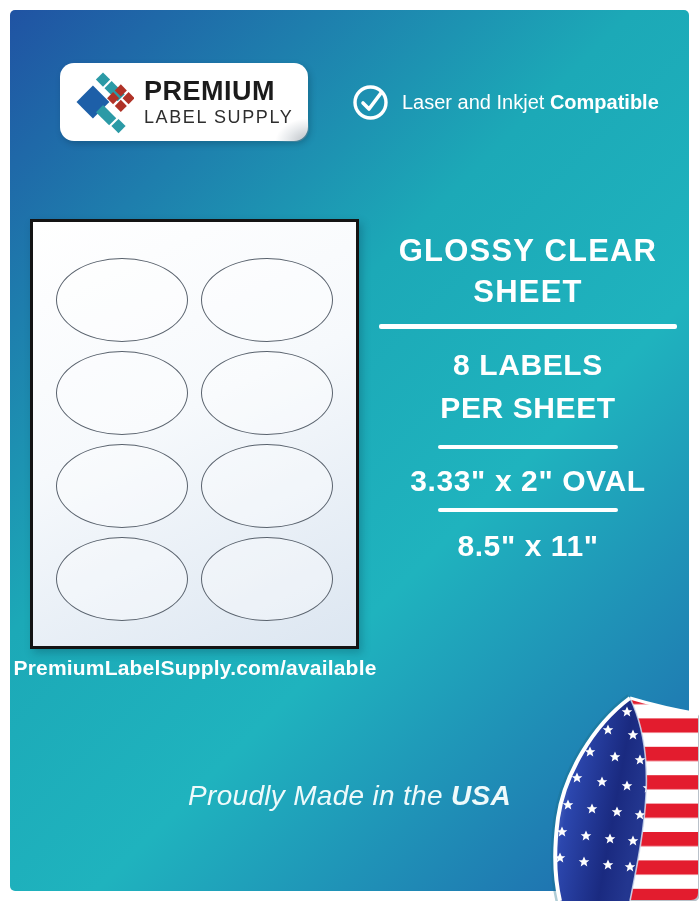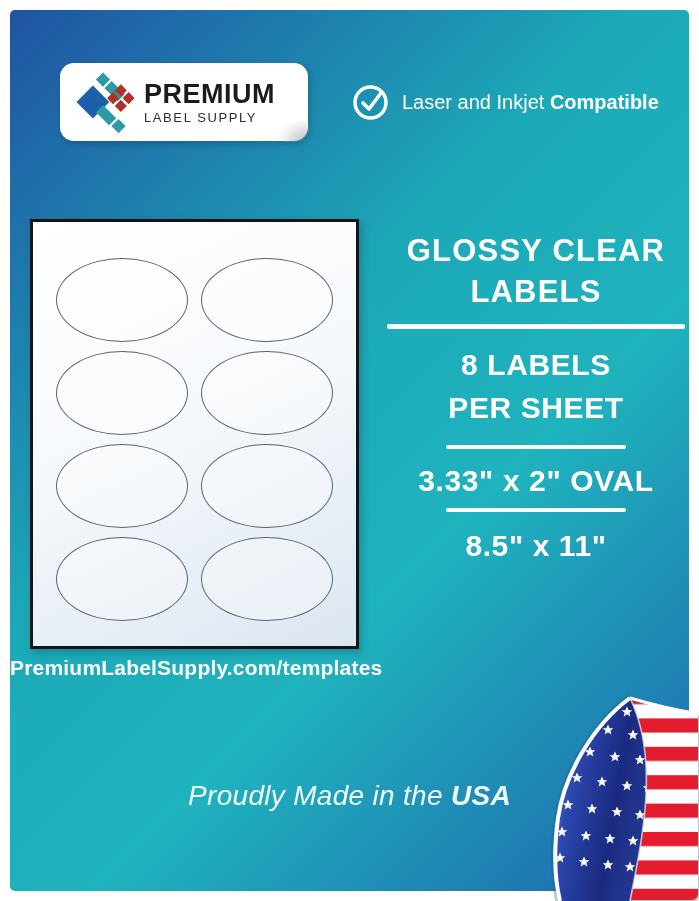--- a/index.html
+++ b/index.html
@@ -17,21 +17,21 @@
     border-radius:14px;display:flex;align-items:center;padding-left:12px;box-sizing:border-box;
     box-shadow:2px 3px 6px rgba(0,30,50,.25);
   }
   .logo-panel::after{
     content:"";position:absolute;right:-1px;bottom:-1px;width:34px;height:24px;
     border-radius:0 0 14px 0;
     background:radial-gradient(ellipse at 100% 100%, rgba(120,130,140,.55) 0%, rgba(160,170,180,.25) 45%, rgba(255,255,255,0) 70%);
   }
   .logo-text{margin-left:10px;line-height:1;}
   .logo-title{font-size:27px;font-weight:800;color:#1b1b1b;letter-spacing:.5px;}
-  .logo-sub{font-size:13px;font-weight:400;color:#2e2e2e;letter-spacing:1.6px;margin-top:3px;}
+  .logo-sub{font-size:18px;font-weight:400;color:#2e2e2e;letter-spacing:1.6px;margin-top:3px;}
   
   .compat{position:absolute;left:342px;top:74px;display:flex;align-items:center;gap:13px;}
   .compat-text{color:#ffffff;font-size:20px;font-weight:400;}
   .compat-text b{font-weight:800;}
   
   .sheet{
     position:absolute;left:20px;top:209px;width:329px;height:430px;box-sizing:border-box;
     border:3px solid #141414;
     background:linear-gradient(155deg,#ffffff 0%,#f6f9fc 45%,#dce6f1 100%);
     box-shadow:3px 4px 8px rgba(0,40,60,.25);
@@ -43,21 +43,21 @@
   .oval{
     border:1.6px solid #59626d;border-radius:50%;box-sizing:border-box;
     background:rgba(255,255,255,.35);
   }
   
   .note{
     position:absolute;left:0px;top:644px;width:370px;text-align:center;color:#ffffff;
     font-size:21px;font-weight:700;line-height:28px;letter-spacing:.2px;
   }
   
-  .right-col{position:absolute;left:376px;top:220px;width:300px;text-align:center;color:#ffffff;}
+  .right-col{position:absolute;left:368px;top:220px;width:300px;text-align:center;color:#ffffff;}
   .headline{font-size:31px;font-weight:800;letter-spacing:1.2px;line-height:41px;}
   .divider{background:#ffffff;border-radius:2px;margin:0 auto;}
   .divider.wide{width:298px;height:5px;margin-top:12px;}
   .divider.short{width:180px;height:4px;}
   .d2{margin-top:16px;}
   .d3{margin-top:6px;}
   .spec{font-size:30px;font-weight:800;letter-spacing:.6px;line-height:43px;}
   .spec.s1{margin-top:14px;}
   .spec.s2{margin-top:10px;}
   .spec.s3{margin-top:12px;}
@@ -110,27 +110,27 @@
           <div class="oval"></div>
           <div class="oval"></div>
           <div class="oval"></div>
           <div class="oval"></div>
           <div class="oval"></div>
           <div class="oval"></div>
         </div>
     </div>
 
     <div class="note">
-      <div>PremiumLabelSupply.com/templates</div>
+      <div>PremiumLabelSupply.com/available</div>
     </div>
 
     <div class="right-col">
       <div class="headline">
         <div>GLOSSY CLEAR</div>
-        <div>LABELS</div>
+        <div>SHEET</div>
       </div>
       <div class="divider wide"></div>
       <div class="spec s1">
         <div>8 LABELS</div>
         <div>PER SHEET</div>
       </div>
       <div class="divider short d2"></div>
       <div class="spec s2">
         <div>3.33" x 2" OVAL</div>
       </div>

